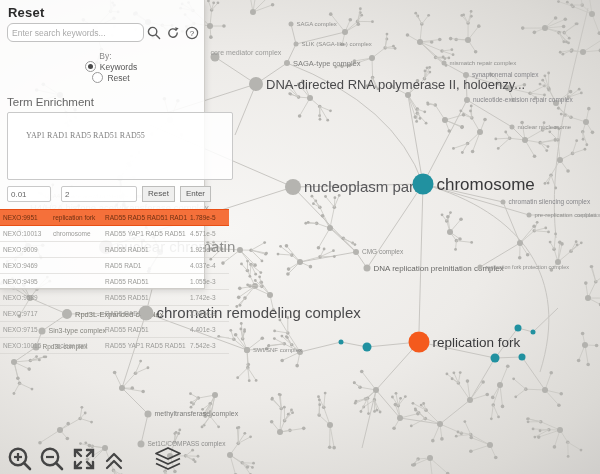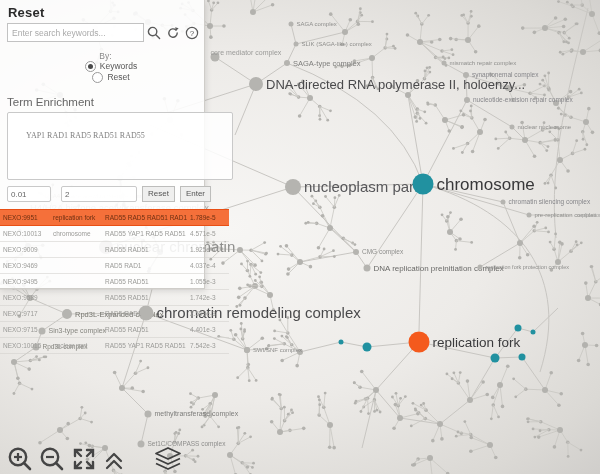--- a/index.html
+++ b/index.html
@@ -7,26 +7,26 @@
     background:radial-gradient(ellipse at 38% 48%, #f7f6f4 0%, #edebe8 50%, #dbd9d5 85%, #d0cecb 100%);}
   #stage{position:relative;width:600px;height:474px;}
   #net{position:absolute;left:0;top:0;z-index:1;}
 
   
   #panel{position:absolute;left:0;top:0;width:205px;height:289px;z-index:10;
     background:rgba(255,255,255,0.87);border:1px solid #cfcdc9;border-left:none;border-top:none;
     box-shadow:1px 2px 6px rgba(0,0,0,0.12);box-sizing:border-box;}
   .p-title{font-size:13px;font-weight:bold;color:#2b2b2b;padding:5px 0 3px 8px;letter-spacing:.2px;}
   .search-row{display:flex;align-items:center;padding:0 4px 0 7px;}
-  .search-row input{width:136px;height:15px;border:1px solid #c2c2c2;border-radius:0;
+  .search-row input{width:136px;height:15px;border:1px solid #c2c2c2;border-radius:6px;
     font-size:8.5px;color:#555;padding:1px 4px;outline:none;background:rgba(255,255,255,.9);}
   .search-row input::placeholder{color:#aaa;}
   .ic{width:17px;height:17px;margin-left:3px;display:inline-flex;align-items:center;justify-content:center;cursor:pointer;}
   .radio-row{display:flex;align-items:center;padding:9px 0 0 7px;font-size:8.5px;color:#8a8a8a;flex-direction:column;}
-  .radio{display:flex;margin-left:11px;color:#555;cursor:pointer;}
+  .radio{display:flex;align-items:center;margin-left:11px;color:#555;cursor:pointer;}
   .rdot{width:9px;height:9px;border:1px solid #9a9a9a;border-radius:50%;margin-right:4px;
     display:inline-flex;align-items:center;justify-content:center;background:#fff;}
   .rdot.on::after{content:"";width:5px;height:5px;border-radius:50%;background:#4a4a4a;}
   .te-head{font-size:11.5px;color:#666;padding:13px 0 4px 7px;}
   .te-query{display:block;width:188px;height:30px;margin-left:7px;border:1px solid #c9c9c9;border-radius:2px;
     font-family:Liberation Serif, serif;font-size:8px;color:#808080;padding:18px;resize:none;
     background:rgba(255,255,255,.85);outline:none;}
   .param-row{display:flex;align-items:flex-end;margin:6px 0 0 7px;}
   .param-row input{height:12px;border:1px solid #c9c9c9;border-radius:2px;font-size:8px;color:#666;
     padding:1px 3px;background:rgba(255,255,255,.85);outline:none;}

